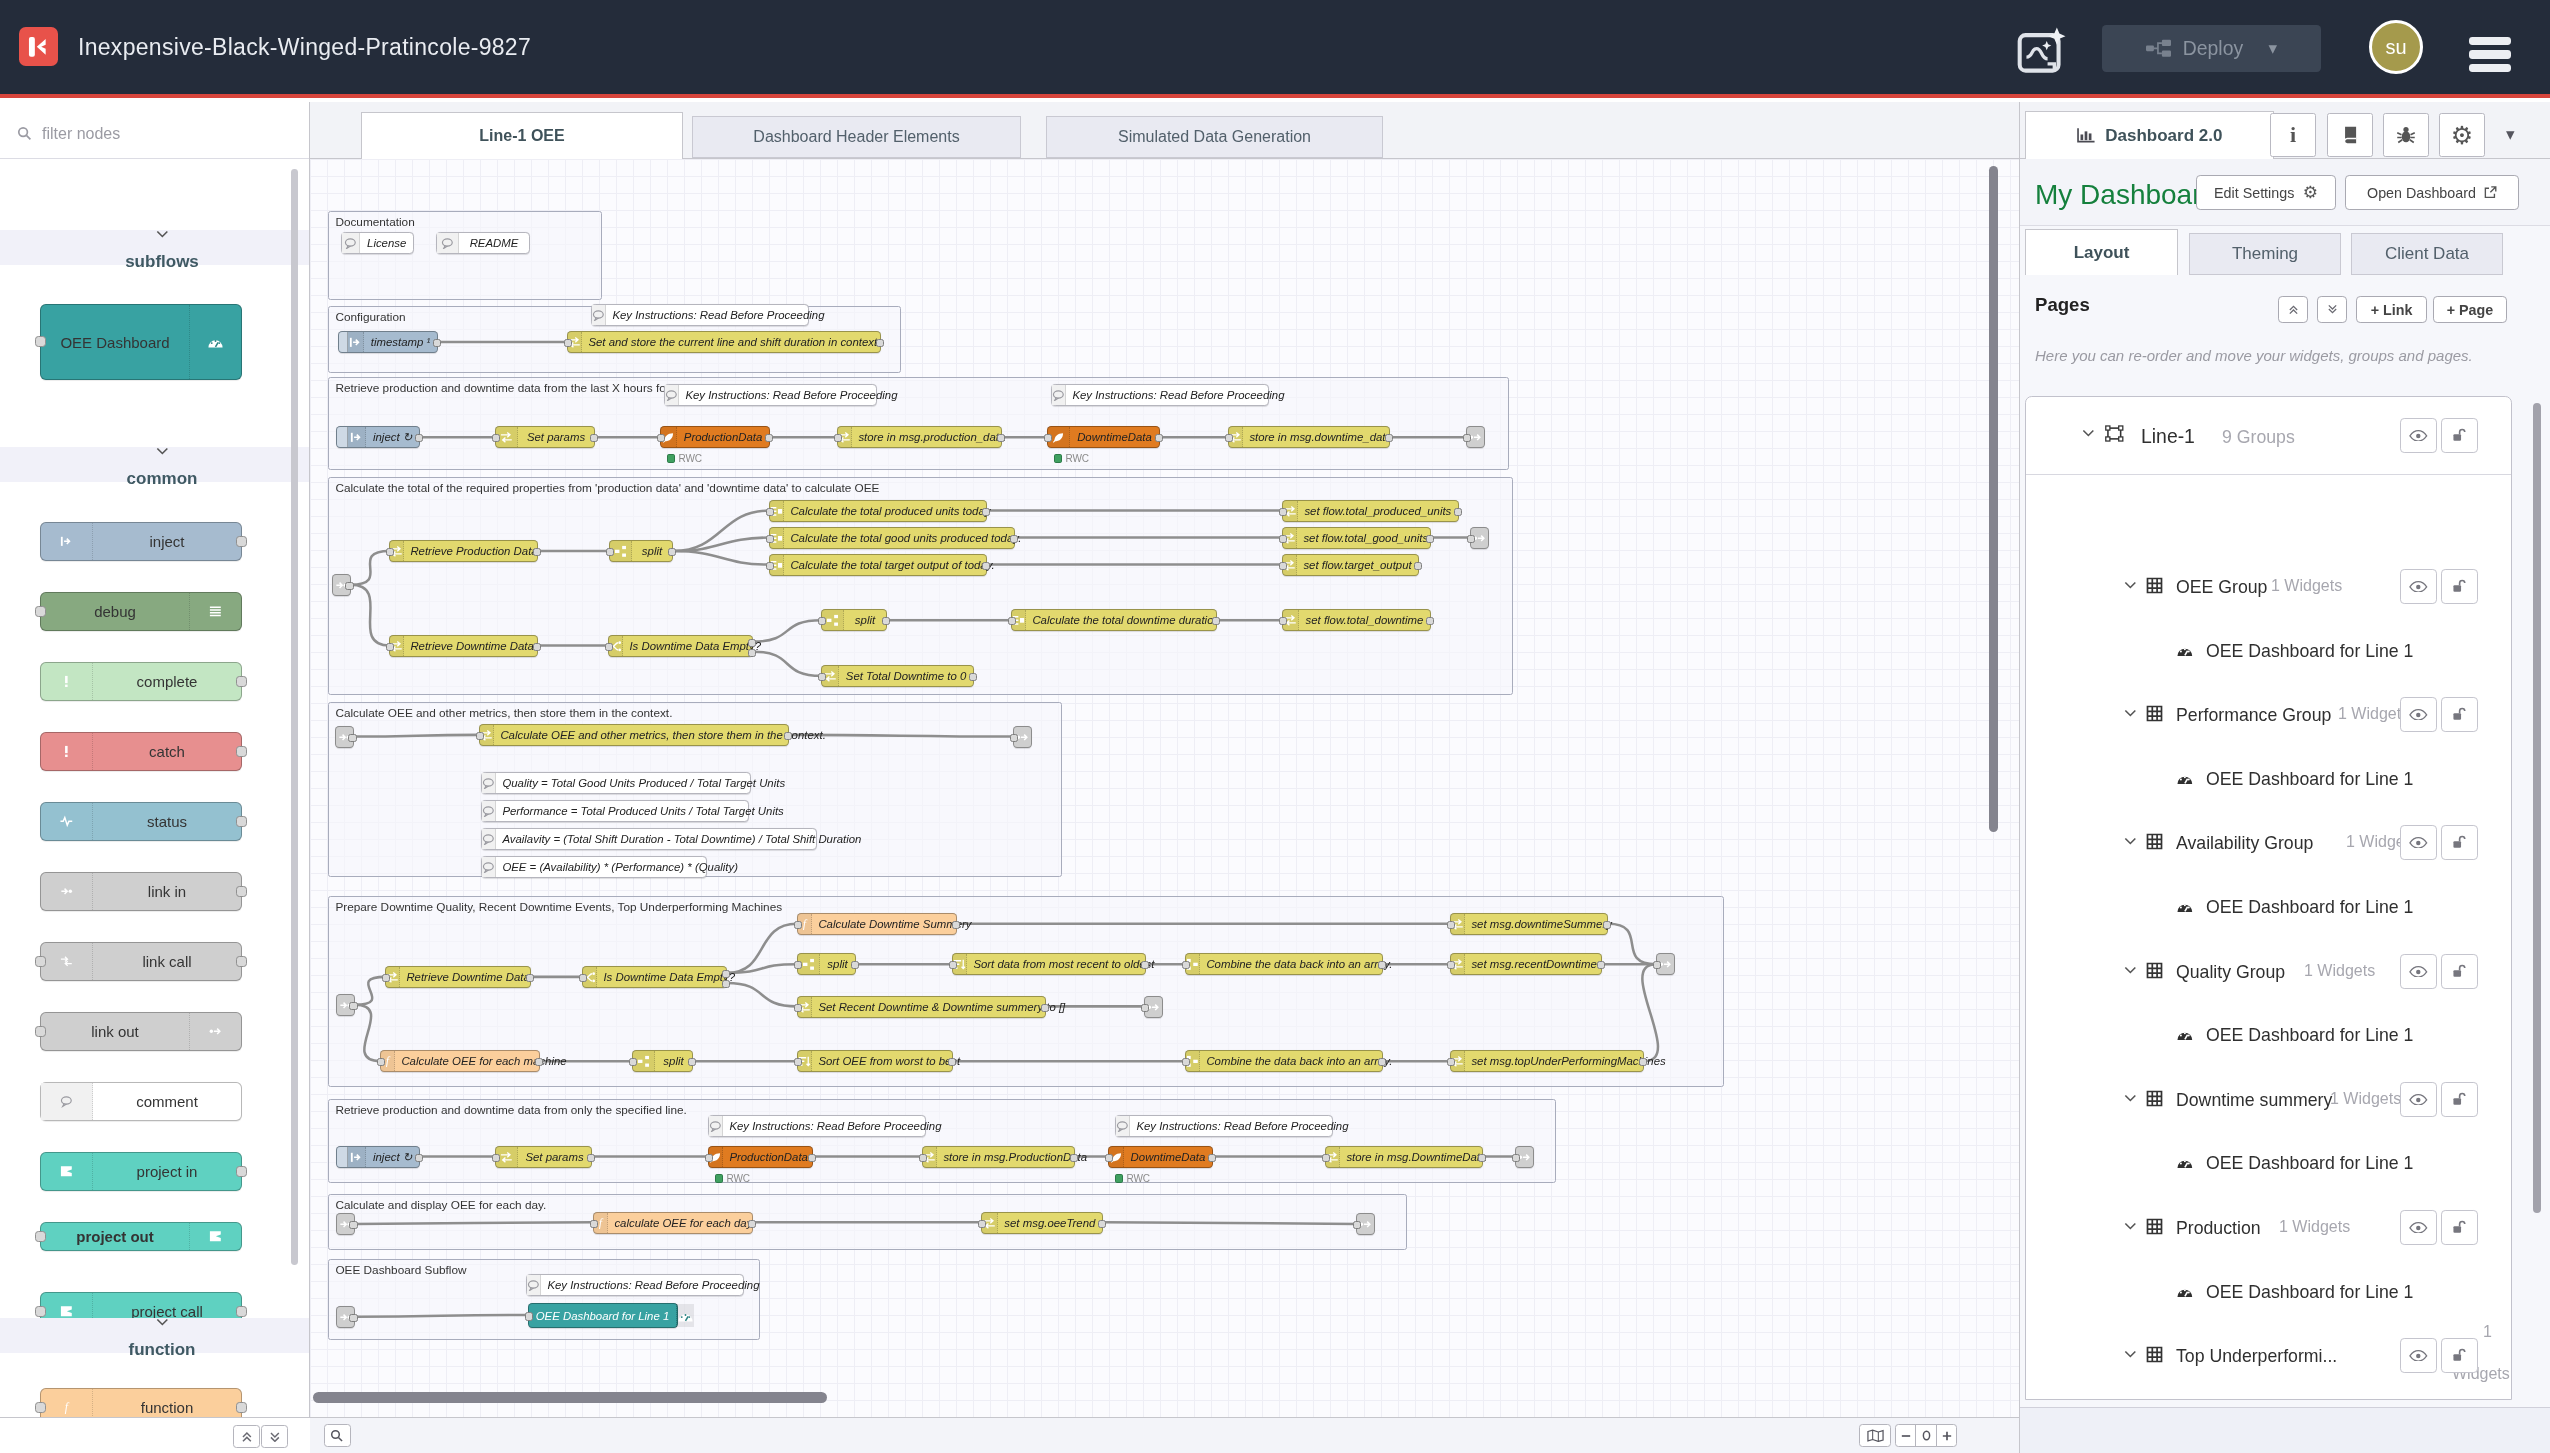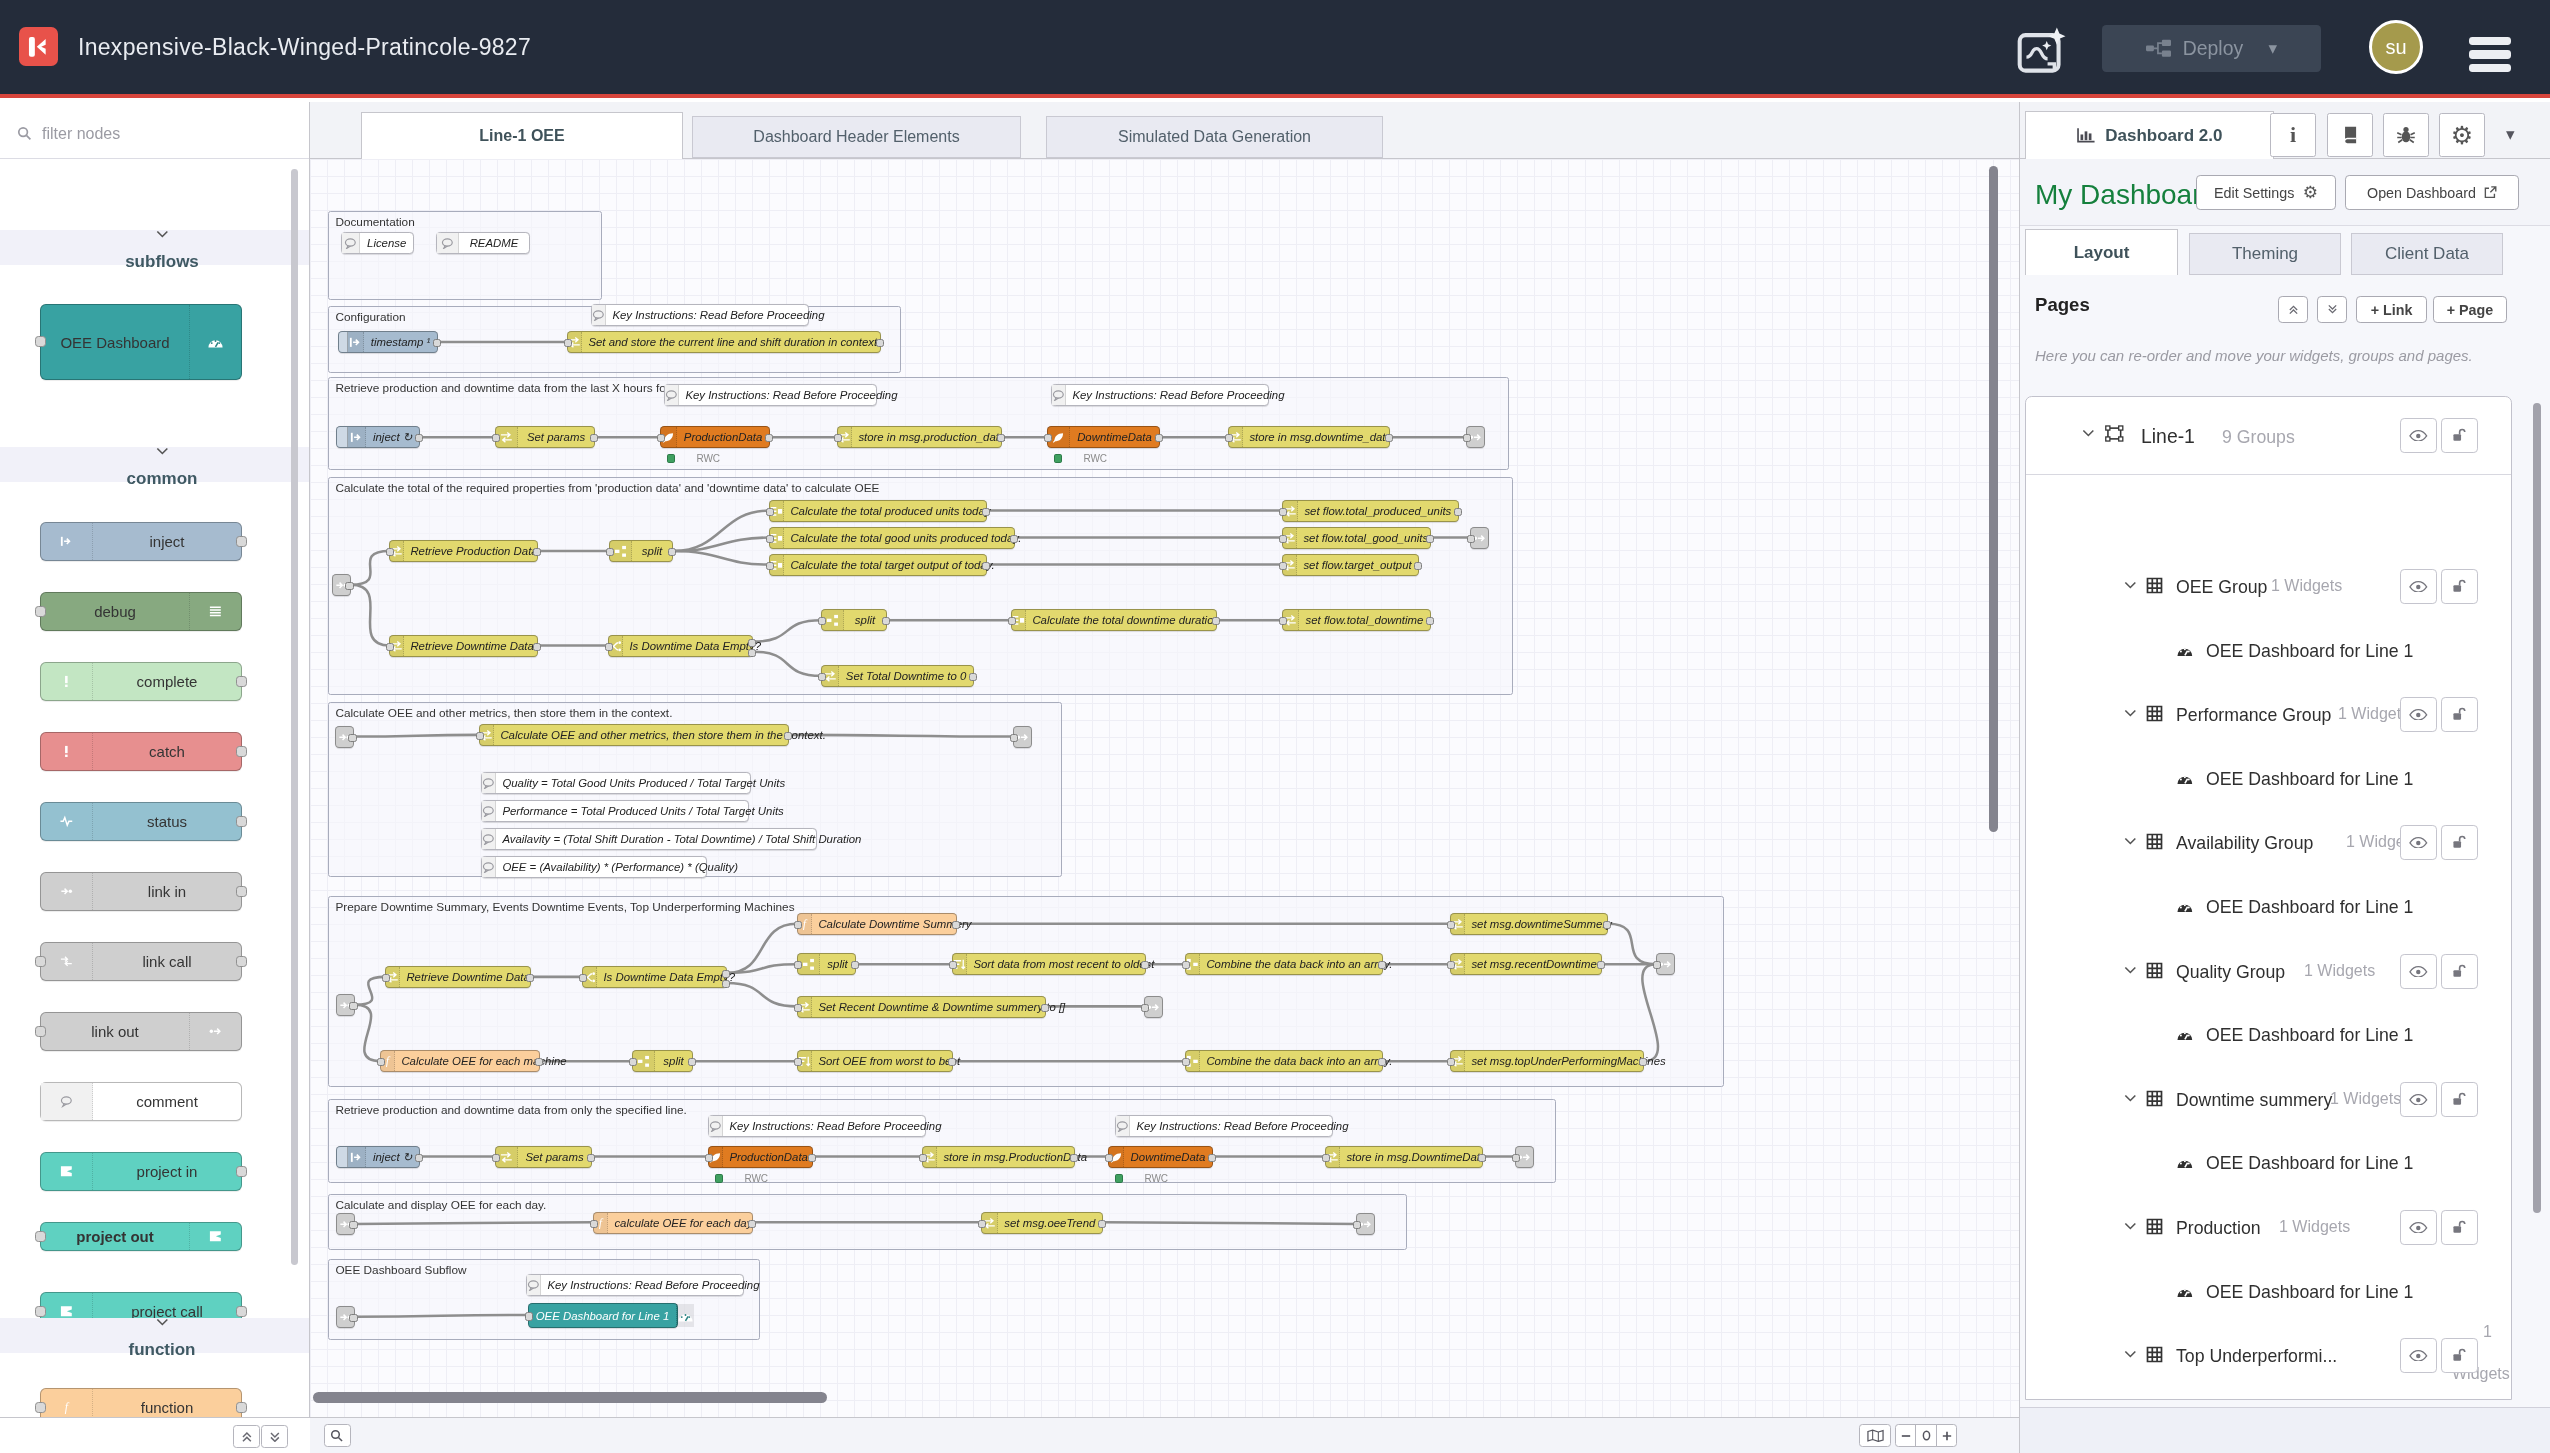--- a/index.html
+++ b/index.html
@@ -79,21 +79,21 @@
   .fnode .nicon.r { border-left:0.8px dotted rgba(0,0,0,.18); background:rgba(0,0,0,.08); }
   .fnode .nlabel { flex:1; display:flex; align-items:center; justify-content:center;
     font-size:11.4px; font-style:italic; color:#222; white-space:nowrap; padding:0 6.7px; }
   .fnode.comment { background:#fff; border-color:#b5b5bd; }
   .fnode.comment .nicon.l { background:#f1f1f1; border-right:0.8px solid #d5d5d5; }
   .fnode.link { width:18.6px; }
   .nport { position:absolute; width:8.4px; height:8.4px; background:#d9d9d9; border:0.8px solid #7f7f7f;
     border-radius:2.5px; }
   .nbutton { width:12.7px; background:rgba(255,255,255,.45); border-right:1.3px solid rgba(0,0,0,.25);
     border-radius:3.4px 0 0 3.4px; }
-  .nstatus { position:absolute; display:flex; align-items:center; gap:21px; font-size:10px; color:#8a8a8a; }
+  .nstatus { position:absolute; display:flex; align-items:center; gap:3px; font-size:10px; color:#8a8a8a; }
   .nstatus .dot { width:8.4px; height:8.4px; background:#3fa060; border:0.8px solid #2d7a49; border-radius:1.7px; }
   #hscroll { position:absolute; left:2.5px; top:1233px; width:514px; height:11px; background:#84848e;
     border-radius:5.9px; }
   #vscroll { position:absolute; left:1679px; top:6.7px; width:9.3px; height:666px; background:#84848e;
     border-radius:5px; }
   #canvasfooter { position:absolute; left:310px; top:1417px; width:1709px; height:37px; background:#f3f4f9;
     border-top:0.8px solid #c6c6cc; }
 
   
   #rightpanel { position:absolute; left:2019px; top:102px; width:531px; height:1352px; background:#f6f7fb;
@@ -381,21 +381,21 @@
         <div class="fgroup" style="left: 17.7px; top: 218px; width: 1181px; height: 93px;">
           <div class="glabel">Retrieve production and downtime data from the last X hours for only the specified line.</div>
         </div>
         <div class="fgroup" style="left: 17.7px; top: 318px; width: 1185px; height: 218px;">
           <div class="glabel">Calculate the total of the required properties from 'production data' and 'downtime data' to calculate OEE</div>
         </div>
         <div class="fgroup" style="left: 17.7px; top: 543px; width: 734px; height: 175px;">
           <div class="glabel">Calculate OEE and other metrics, then store them in the context.</div>
         </div>
         <div class="fgroup" style="left: 17.7px; top: 737px; width: 1396px; height: 191px;">
-          <div class="glabel">Prepare Downtime Summary, Events Downtime Events, Top Underperforming Machines</div>
+          <div class="glabel">Prepare Downtime Quality, Recent Downtime Events, Top Underperforming Machines</div>
         </div>
         <div class="fgroup" style="left: 17.7px; top: 940px; width: 1228px; height: 84px;">
           <div class="glabel">Retrieve production and downtime data from only the specified line.</div>
         </div>
         <div class="fgroup" style="left: 17.7px; top: 1035px; width: 1079px; height: 56px;">
           <div class="glabel">Calculate and display OEE for each day.</div>
         </div>
         <div class="fgroup" style="left: 17.7px; top: 1100px; width: 432px; height: 81px;">
           <div class="glabel">OEE Dashboard Subflow</div>
         </div>

